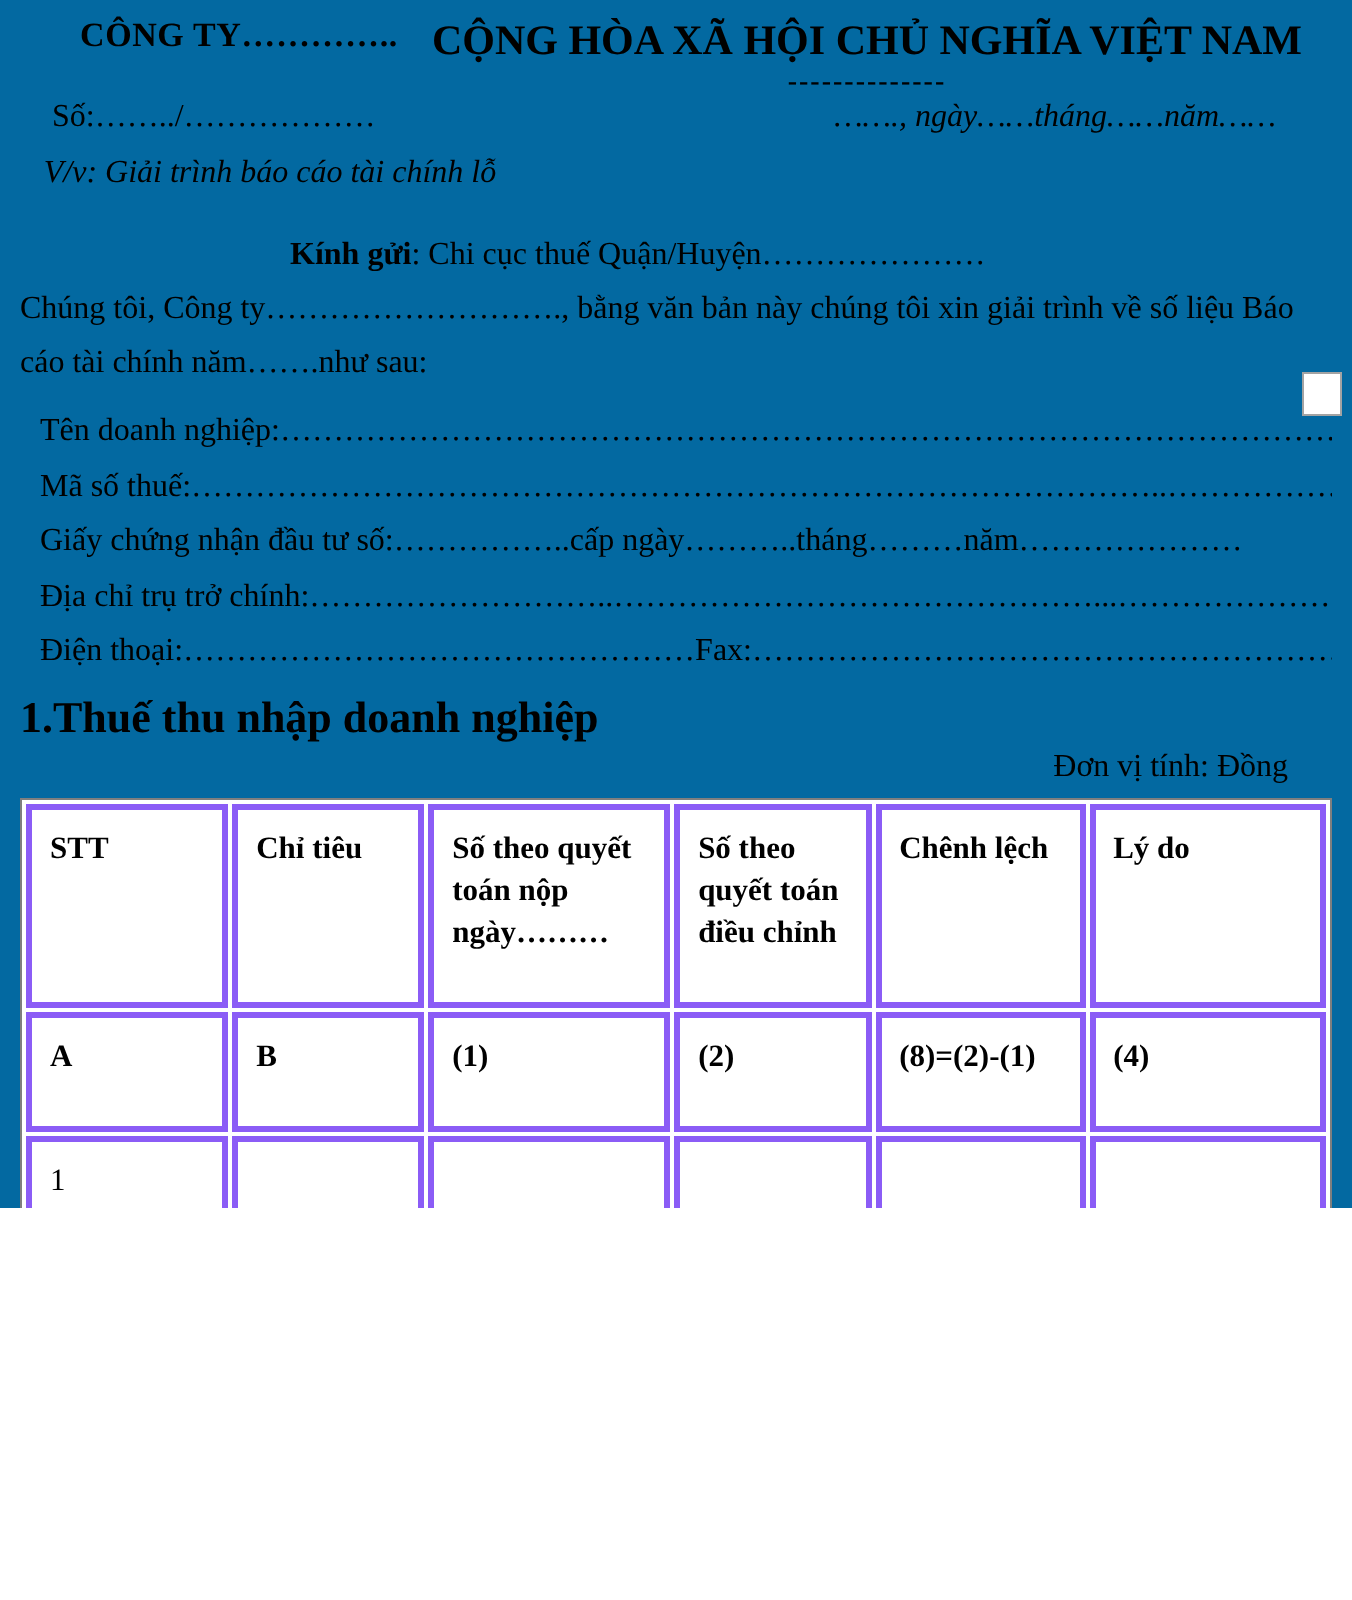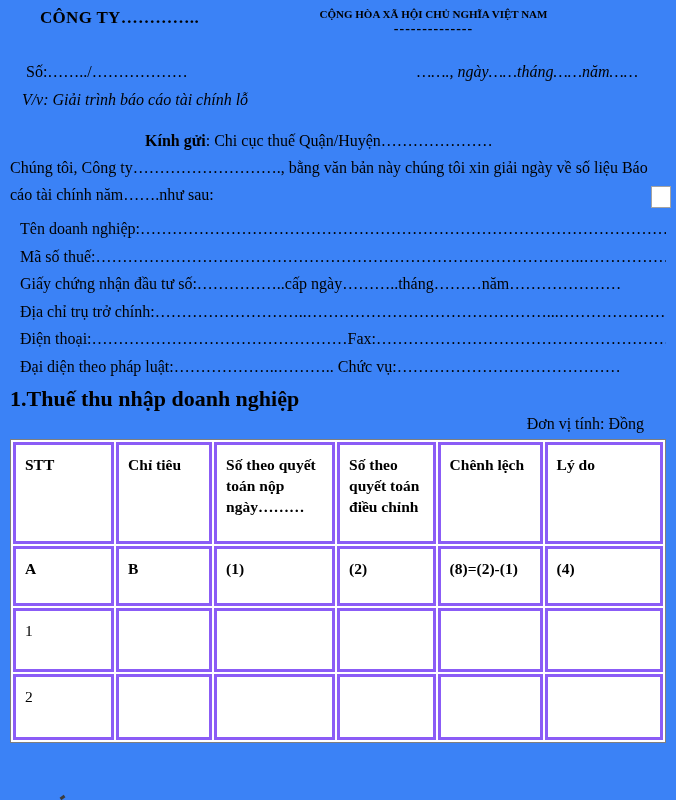--- a/index.html
+++ b/index.html
@@ -1,34 +1,34 @@
 <!DOCTYPE html>
 <html><head>
 <meta charset="utf-8">
 <style>
   * { margin:0; padding:0; box-sizing:border-box; }
   html,body { background:#fff; }
   .page {
     position:relative;
-    width:676px; height:800px;
-    background:#3b82f6;
+    width:676px; height:604px;
+    background:#0369a1;
     color:#000;
     font-family:"Liberation Serif","DejaVu Serif",serif;
     font-size:16px;
     overflow:hidden;
   }
   
   .header { display:flex; padding:8px 18px 0 40px; }
   .company { font-weight:bold; font-size:17px; white-space:nowrap; letter-spacing:.3px; }
   .nat-block { flex:1; text-align:center; padding-left:10px; }
-  .nat-title { font-weight:bold; font-size:11px; white-space:nowrap; }
+  .nat-title { font-weight:bold; font-size:21px; white-space:nowrap; }
   .nat-motto { font-weight:bold; font-size:16px; margin-top:3px; }
   .motto-rule { font-weight:bold; font-size:14px; letter-spacing:1px; margin-top:1px; }
   
-  .info-row { display:flex; justify-content:space-between; margin-top:26px; padding:0 38px 0 26px; }
+  .info-row { display:flex; justify-content:space-between; padding:0 38px 0 26px; }
   .doc-number { white-space:nowrap; }
   .date-line { font-style:italic; white-space:nowrap; }
   .subject { font-style:italic; margin:6px 0 0 20px; width:230px; text-align:center; line-height:25px; }
   
   .salutation { margin:20px 0 0 145px; white-space:nowrap; }
   .salutation b { font-weight:bold; }
   .corner-box { position:absolute; left:651px; top:186px; width:20px; height:22px; border:1px solid #a3a3a3; background:#fff; }
   
   .paragraph { margin:4px 10px 0 10px; line-height:27px; }
   .fields { margin:7px 10px 0 10px; }
@@ -78,29 +78,28 @@
     <div class="date-line">……., ngày……tháng……năm……</div>
   </div>
 
   <div class="subject">V/v: Giải trình báo cáo tài chính lỗ</div>
 
   <div class="salutation">
     <b>Kính gửi</b><span>: Chi cục thuế Quận/Huyện…………………</span>
   </div>
   <div class="corner-box"></div>
 
-  <div class="paragraph">Chúng tôi, Công ty………………………., bằng văn bản này chúng tôi xin giải ngày về số liệu Báo cáo tài chính năm…….như sau:</div>
+  <div class="paragraph">Chúng tôi, Công ty………………………., bằng văn bản này chúng tôi xin giải trình về số liệu Báo cáo tài chính năm…….như sau:</div>
 
   <div class="fields">
     <div class="field-line">Tên doanh nghiệp:………………………………………………………………………………………………</div>
     <div class="field-line">Mã số thuế:………………………………………………………………………………..………………………</div>
     <div class="field-line">Giấy chứng nhận đầu tư số:……………..cấp ngày………..tháng………năm…………………</div>
     <div class="field-line">Địa chỉ trụ trở chính:………………………..………………………………………...……………………</div>
     <div class="field-line">Điện thoại:…………………………………………Fax:………………………………………………………</div>
-    <div class="field-line">Đại diện theo pháp luật:………………..……….. Chức vụ:……………………………………</div>
   </div>
 
   <div class="section-title">1.Thuế thu nhập doanh nghiệp</div>
   <div class="unit-note">Đơn vị tính: Đồng</div>
 
   <table class="tax">
     <colgroup>
       <col style="width:15.8%">
         <col style="width:15.0%">
         <col style="width:18.9%">

